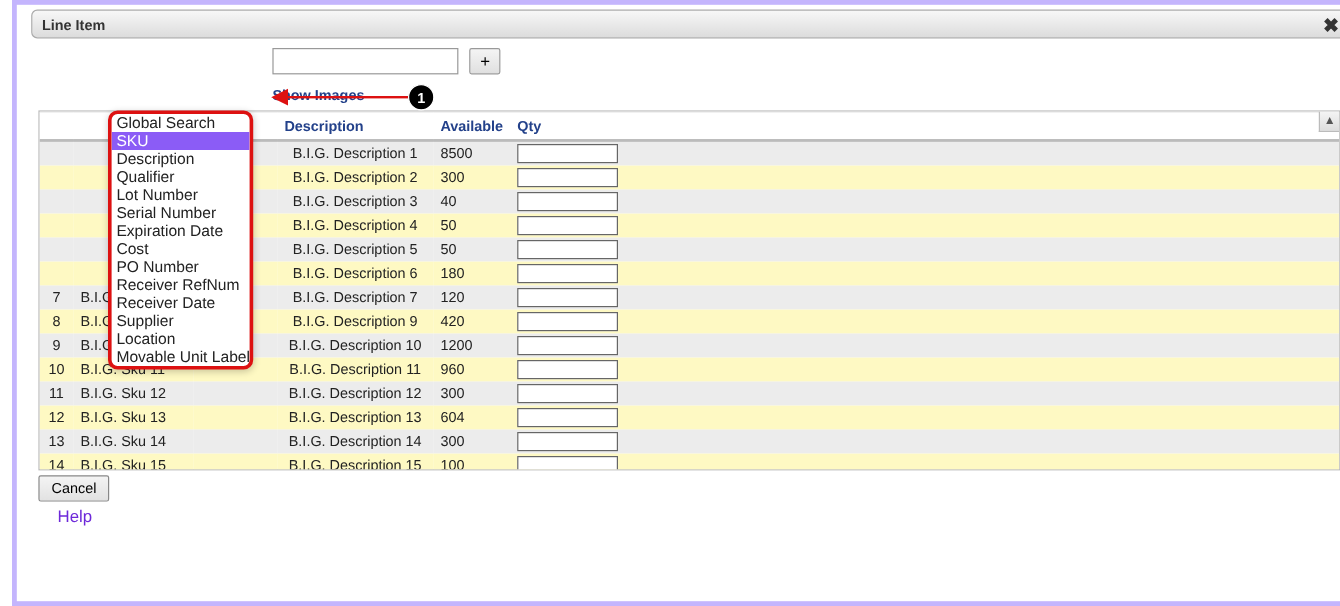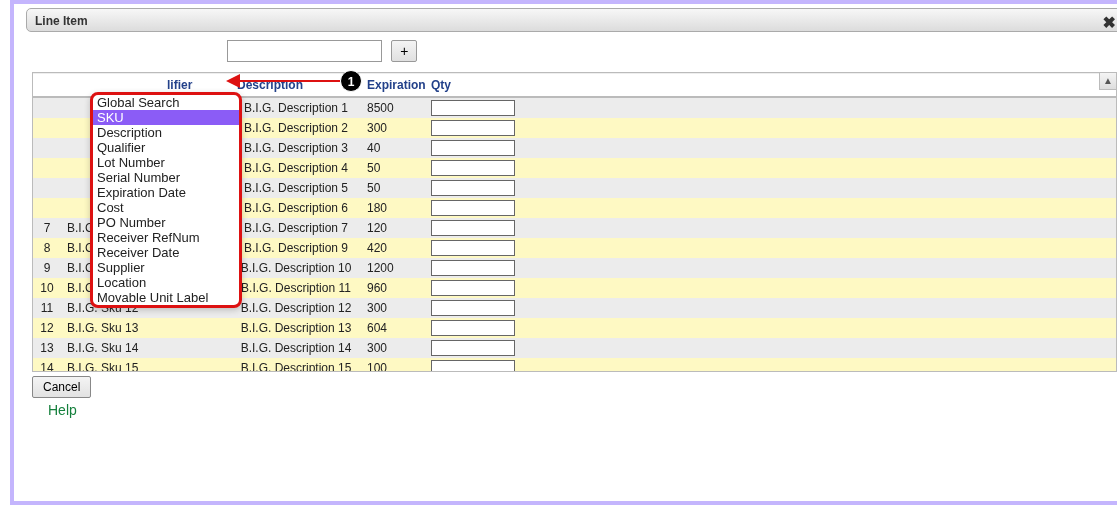--- a/index.html
+++ b/index.html
@@ -24,23 +24,23 @@
   .col-qual { width:70px;}
   .col-desc { width:130px;text-align:center;}
   .col-avail { width:64px;}
   .col-qty { width:100px;}
   .grid th.col-fill, .grid td.col-fill { width:auto;}
   .scrollup { position:absolute; right:0; top:0; width:17px; height:17px; background:linear-gradient(#f4f4f4,#ddd); border-left:1px solid #bbb; border-bottom:1px solid #bbb; text-align:center; line-height:15px; font-size:10px; color:#555;}
   .footer { padding-top:4px;}
   .btn { background:linear-gradient(#f4f4f4,#e2e2e2); border:1px solid #888; border-radius:2px; padding:3px 10px; font-size:12px; cursor:pointer;}
   .footer-right { float:right;}
   .footer-right .btn { margin-left:4px;}
-  .help { color:#15803d; cursor:pointer; font-size:14px; padding:4px 0 0 22px; display:inline-block;}
+  .help { color:#6d28d9; cursor:pointer; font-size:14px; padding:4px 0 0 22px; display:inline-block;}
   
-  .dropdown { position:absolute; left:64px; top:60px; width:152px; background:#fff; border:3px solid #d11; border-radius:8px; z-index:50; box-shadow:0 2px 6px rgba(0,0,0,.2); overflow:hidden;}
+  .dropdown { position:absolute; left:64px; top:60px; width:121px; background:#fff; border:3px solid #d11; border-radius:8px; z-index:50; box-shadow:0 2px 6px rgba(0,0,0,.2); overflow:hidden;}
   .dropdown .opt { padding:0 4px; font-size:13px; line-height:15px; cursor:pointer; white-space:nowrap;}
   .dropdown .opt.sel { background:#8b5cf6; color:#fff;}
   
   .arrow { position:absolute; left:214px; top:48px; z-index:40;}
   .callout-num { position:absolute; left:314px; top:38px; width:22px; height:22px; border-radius:50%; background:#000; color:#fff; text-align:center; line-height:22px; font-size:12px; font-weight:bold; border:1px solid #fff; z-index:40;}
   .arrow-line { height:2px; background:#d11; width:100px; position:relative; top:0;}
   .arrow-head { width:0; height:0; border-top:7px solid transparent; border-bottom:7px solid transparent; border-right:14px solid #d11; position:absolute; left:-14px; top:-6.5px;}
 </style>
 </head>
 <body>
@@ -59,20 +59,21 @@
     <div class="arrow">
       <div class="arrow-line">
           <div class="arrow-head"></div>
         </div>
     </div>
 
     <div class="searchrow">
       <input class="searchinput" type="text" value="" style="">
       <button class="plusbtn">+</button>
     </div>
+    <div class="showimg">Show Images</div>
 
     <div class="dropdown" id="dropdown">
         <div class="opt">Global Search</div>
         <div class="opt sel">SKU</div>
         <div class="opt">Description</div>
         <div class="opt">Qualifier</div>
         <div class="opt">Lot Number</div>
         <div class="opt">Serial Number</div>
         <div class="opt">Expiration Date</div>
         <div class="opt">Cost</div>
@@ -86,21 +87,21 @@
 
     <div class="gridwrap">
       <div class="scrollup">▲</div>
       <table class="grid">
         <thead>
           <tr>
             <th class="col-num"></th>
             <th class="col-sku"></th>
             <th class="col-qual">lifier</th>
             <th class="col-desc">Description</th>
-            <th class="col-avail">Expiration</th>
+            <th class="col-avail">Available</th>
             <th class="col-qty">Qty</th>
             <th class="col-fill"></th>
           </tr>
         </thead>
         <tbody id="gridbody">
             <tr class="even">
               <td class="col-num"></td>
               <td class="col-sku"></td>
               <td class="col-qual"></td>
               <td class="col-desc">B.I.G. Description 1</td>

